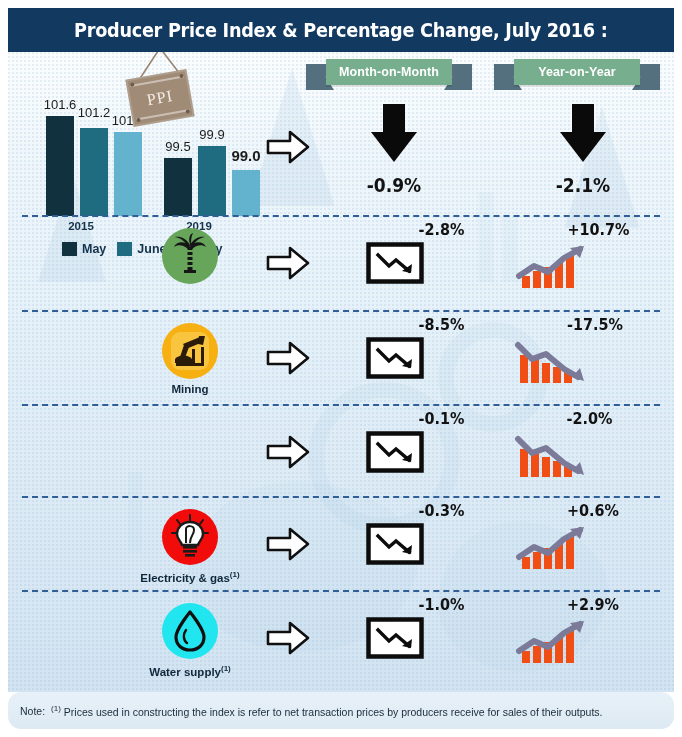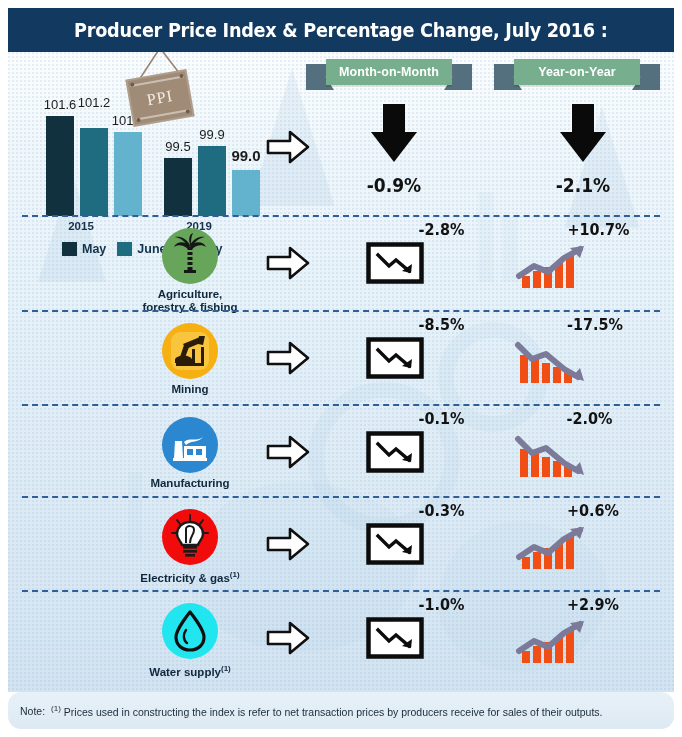--- a/index.html
+++ b/index.html
@@ -207,21 +207,21 @@
     </div>
 
     <div class="chart">
       <div class="bars">
 
         <div class="bar" style="left:22px;">
           <div class="val" style="bottom:104px;">101.6</div>
           <div class="col" style="height:100px;background:#12313f;"></div>
         </div>
         <div class="bar" style="left:56px;">
-          <div class="val" style="bottom:106px;">101.2</div>
+          <div class="val" style="bottom:96px;">101.2</div>
           <div class="col" style="height:88px;background:#1f6b80;"></div>
         </div>
         <div class="bar" style="left:90px;">
           <div class="val" style="bottom:88px;">101.1</div>
           <div class="col" style="height:84px;background:#63b3ce;"></div>
         </div>
 
         <div class="bar" style="left:140px;">
           <div class="val" style="bottom:62px;">99.5</div>
           <div class="col" style="height:58px;background:#12313f;"></div>
@@ -301,24 +301,20 @@
             <path d="M28 17 C32 10,38 8,43 9 C37 10,32 14,29 20 Z" fill="#161616"></path>
             <path d="M28 16 C26 10,28 6,31 5 C29 9,29 13,29 18 Z" fill="#161616"></path>
             <rect x="25.5" y="19" width="5" height="24" fill="#161616"></rect>
             <rect x="24.5" y="22" width="7" height="2" fill="#67a55a"></rect>
             <rect x="24.5" y="27" width="7" height="2" fill="#67a55a"></rect>
             <rect x="24.5" y="32" width="7" height="2" fill="#67a55a"></rect>
             <rect x="24.5" y="37" width="7" height="2" fill="#67a55a"></rect>
             <rect x="22" y="42" width="12" height="3" fill="#161616"></rect>
           </svg>
         </div>
-        <div class="name">
-          <div>Agriculture,</div>
-          <div>forestry &amp; fishing</div>
-        </div>
       </div>
 
       <div class="fatarrow">
         <svg width="44" height="34" viewBox="0 0 44 34">
           <path d="M2 11 L24 11 L24 2 L42 17 L24 32 L24 23 L2 23 Z" fill="#ffffff" stroke="#101010" stroke-width="2.6" stroke-linejoin="round"></path>
         </svg>
       </div>
 
       <div class="mom-box">
         <svg width="58" height="42" viewBox="0 0 58 42">
@@ -389,35 +385,20 @@
           <path d="M4 8 L18 22 L32 17 L50 32 L64 40" stroke="#7b7b99" stroke-width="6" fill="none" stroke-linejoin="round" stroke-linecap="round"></path>
           <path d="M70 44 L66 31 L58 40 Z" fill="#7b7b99"></path>
         </svg>
       </div>
       <div class="yoy-pct">-17.5%</div>
     </div>
 
     <div class="sep" style="top:352px;"></div>
     <div class="row" style="top:357px;">
 
-      <div class="sector">
-        <div class="circle" style="background:#2a87d0;">
-          <svg width="56" height="56" viewBox="0 0 56 56">
-            <path d="M13 24 L20 24 L21 41 L12 41 Z" fill="#ffffff"></path>
-            <rect x="22" y="29" width="22" height="12" fill="#ffffff"></rect>
-            <rect x="25" y="32" width="6" height="6" fill="#2a87d0"></rect>
-            <rect x="34" y="32" width="6" height="6" fill="#2a87d0"></rect>
-            <path d="M22 25 C27 20,35 25,41 20 C37 26,29 23,24 28 Z" fill="#ffffff"></path>
-            <rect x="11" y="41" width="34" height="3" fill="#ffffff"></rect>
-          </svg>
-        </div>
-        <div class="name">
-          <div>Manufacturing</div>
-        </div>
-      </div>
 
       <div class="fatarrow">
         <svg width="44" height="34" viewBox="0 0 44 34">
           <path d="M2 11 L24 11 L24 2 L42 17 L24 32 L24 23 L2 23 Z" fill="#ffffff" stroke="#101010" stroke-width="2.6" stroke-linejoin="round"></path>
         </svg>
       </div>
 
       <div class="mom-box">
         <svg width="58" height="42" viewBox="0 0 58 42">
           <rect x="2.5" y="2.5" width="53" height="37" fill="#ffffff" stroke="#0c0c0c" stroke-width="4.5"></rect>

